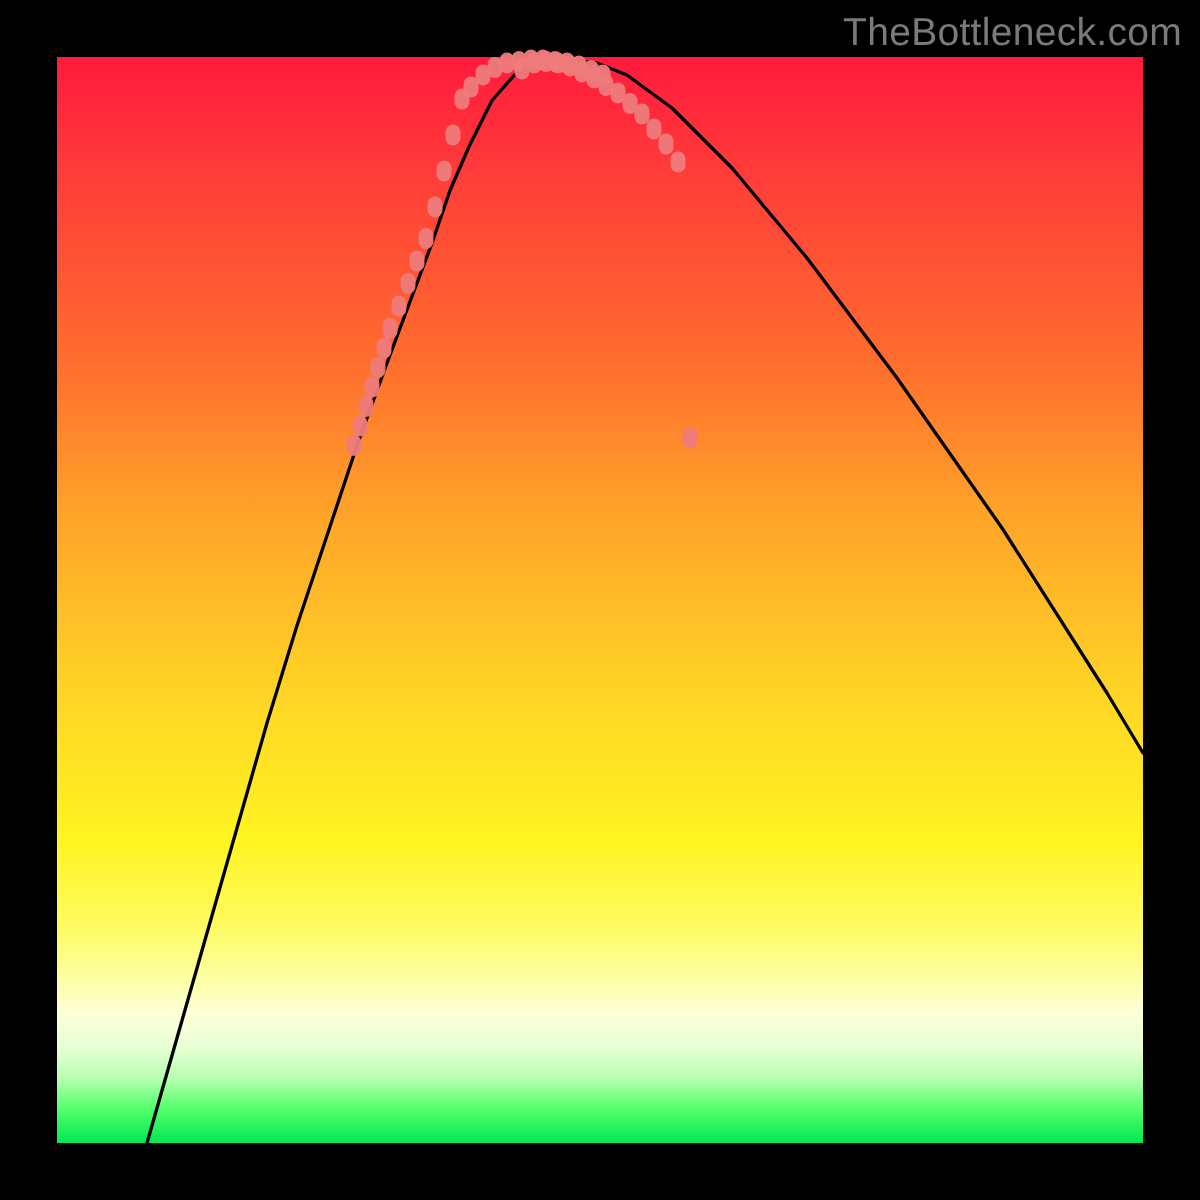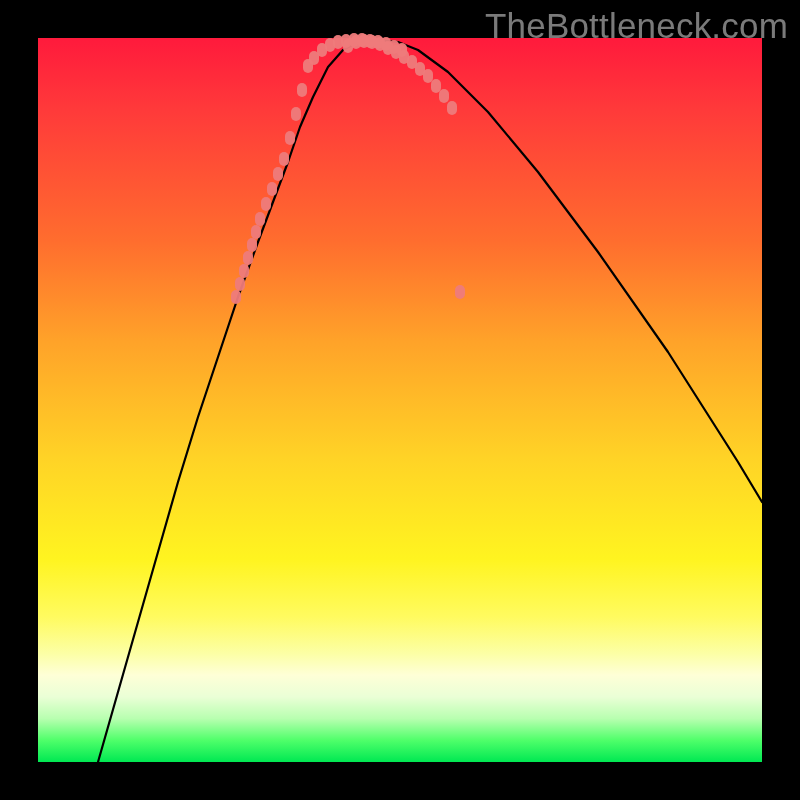--- a/index.html
+++ b/index.html
@@ -41,21 +41,21 @@
       #b8ffb0 94%,
       #4fff6a 97%,
       #00e852 100%
     );
   }
   .watermark {
     position: absolute;
     top: 6px;
     right: 12px;
     color: #7a7a7a;
-    font-size: 35px;
+    font-size: 26px;
     font-weight: 500;
     letter-spacing: 0.2px;
     z-index: 5;
   }
   svg.curve {
     position: absolute;
     left: 0;
     top: 0;
     width: 724px;
     height: 724px;

